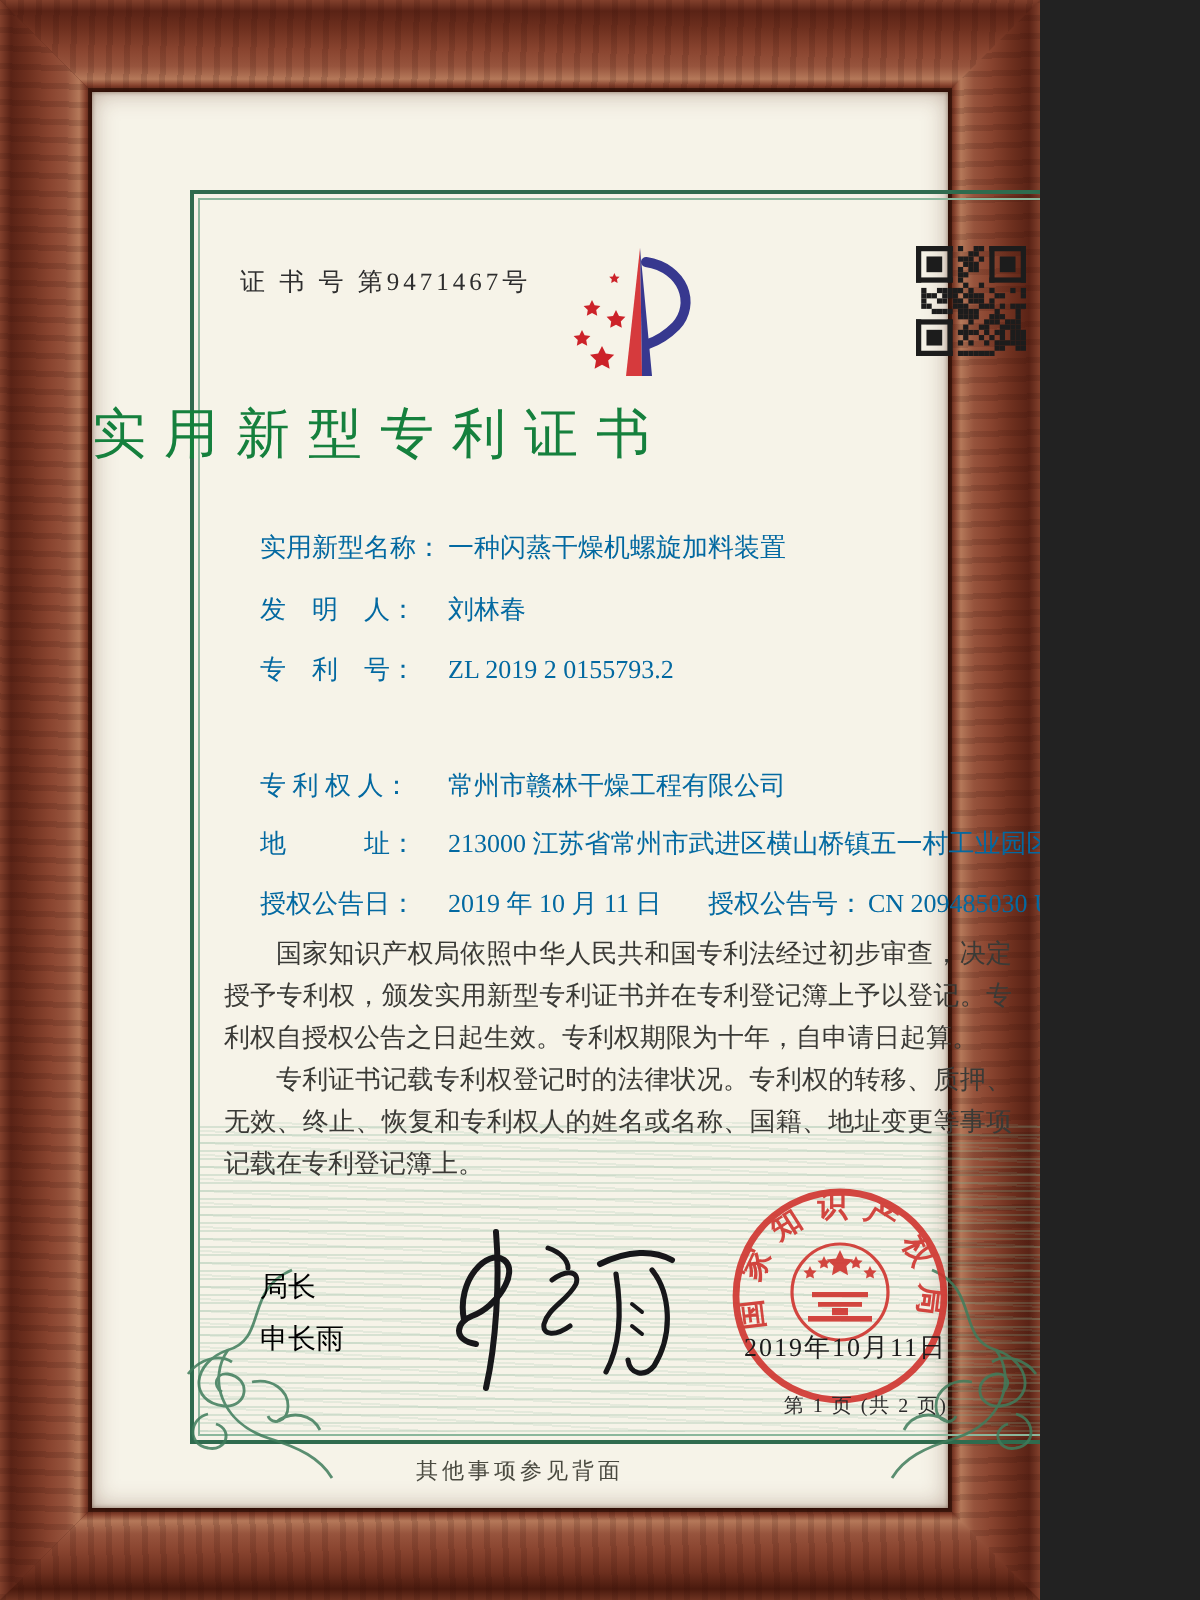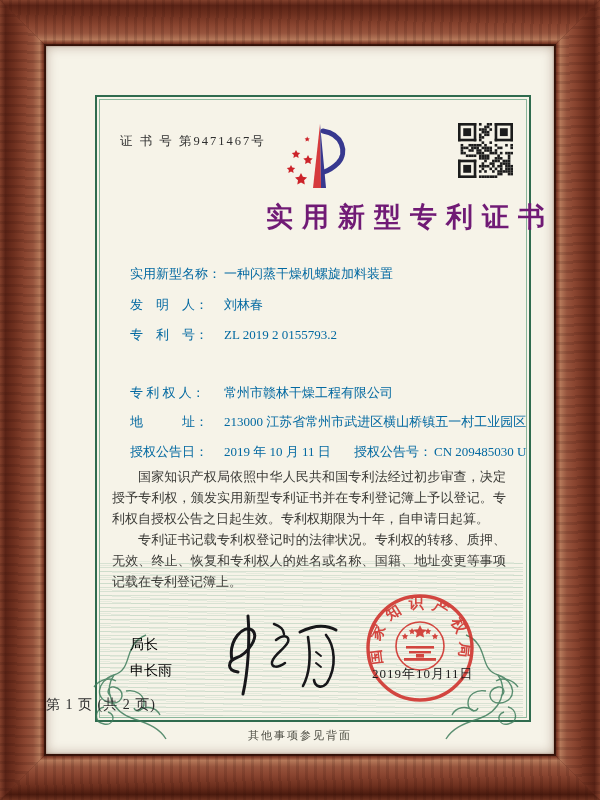--- a/index.html
+++ b/index.html
@@ -1,16 +1,16 @@
 <!DOCTYPE html>
 <html><head>
 <meta charset="utf-8">
 <style>
   html,body{margin:0;padding:0;background:#222;}
-  .photo{position:relative;width:600px;height:800px;overflow:hidden;background:#5a2316;
+  .photo{position:relative;width:520px;height:800px;overflow:hidden;background:#5a2316;
          font-family:"Liberation Serif","DejaVu Serif",serif;}
   
   .wood{position:absolute;}
   .wood-top{left:0;top:0;width:600px;height:46px;
     background:repeating-linear-gradient(92deg,rgba(45,12,6,.14) 0 3px,rgba(0,0,0,0) 3px 9px),
       linear-gradient(180deg,#82402c 0%,#5a2316 12%,#6d2f1e 30%,#8a4530 55%,#97543d 72%,#b5795a 86%,#84402c 93%,#40140a 100%);
     clip-path:polygon(0 0,100% 0,calc(100% - 46px) 100%,46px 100%);}
   .wood-bottom{left:0;bottom:0;width:600px;height:46px;
     background:repeating-linear-gradient(88deg,rgba(45,12,6,.14) 0 3px,rgba(0,0,0,0) 3px 9px),
       linear-gradient(0deg,#6e3321 0%,#4a1a0e 12%,#6d2f1e 30%,#8a4530 55%,#97543d 72%,#b5795a 86%,#84402c 93%,#40140a 100%);
@@ -33,34 +33,34 @@
   .guilloche{position:absolute;left:53px;top:515px;width:424px;height:155px;opacity:.55;
     background:repeating-linear-gradient(0deg,rgba(120,172,142,.45) 0 1px,rgba(0,0,0,0) 1px 4px),
                repeating-linear-gradient(3deg,rgba(120,172,142,.25) 0 1px,rgba(0,0,0,0) 1px 6px);}
   .flourish{position:absolute;width:90px;height:110px;}
   .flourish.bl{left:36px;top:585px;}
   .flourish.br{left:394px;top:585px;transform:scaleX(-1);}
   
   .cert-no{position:absolute;left:74px;top:87px;font-size:12.5px;letter-spacing:2px;color:#2e2e2e;}
   .logo{position:absolute;left:236px;top:74px;width:72px;height:74px;}
   .qr{position:absolute;left:412px;top:77px;width:55px;height:55px;}
-  .title{position:absolute;left:0;right:0;top:153px;text-align:right;
-         font-size:27px;font-weight:bold;letter-spacing:9px;color:#701a75;}
+  .title{position:absolute;left:0;right:0;top:153px;text-align:left;
+         font-size:27px;font-weight:normal;letter-spacing:9px;color:#15803d;}
   .frow{position:absolute;left:84px;font-size:13px;color:#0369a1;white-space:nowrap;}
   .f-label{display:inline-block;min-width:94px;}
   .pair2{position:absolute;left:192px;top:0;}
   .pair2 .f-label{min-width:0;margin-right:2px;margin-left:32px;}
   .body-text{position:absolute;left:66px;top:420px;width:394px;font-size:13px;
              line-height:21px;color:#3a3a36;text-align:justify;}
   .body-text p{margin:0;text-indent:2em;}
   .director{position:absolute;left:84px;top:586px;font-size:14px;color:#000000;line-height:26px;}
   .signature{position:absolute;left:168px;top:564px;width:132px;height:92px;}
   .seal{position:absolute;left:314px;top:542px;width:120px;height:120px;opacity:.9;}
   .seal-date{position:absolute;left:326px;top:619px;font-size:13px;color:#1c1c1c;letter-spacing:1px;}
-  .page-footer{position:absolute;left:0;right:0;top:650px;text-align:left;font-size:14px;color:#2b2b2b;letter-spacing:1px;}
+  .page-footer{position:absolute;left:0;right:0;top:650px;text-align:right;font-size:10px;color:#2b2b2b;letter-spacing:1px;}
   .back-note{position:absolute;left:0;right:0;top:682px;text-align:center;font-size:11px;color:#4a4a40;letter-spacing:2px;}
 </style>
 </head>
 <body>
 
 <div class="photo">
   <div class="wood wood-top"></div>
   <div class="wood wood-bottom"></div>
   <div class="wood wood-left"></div>
   <div class="wood wood-right"></div>

